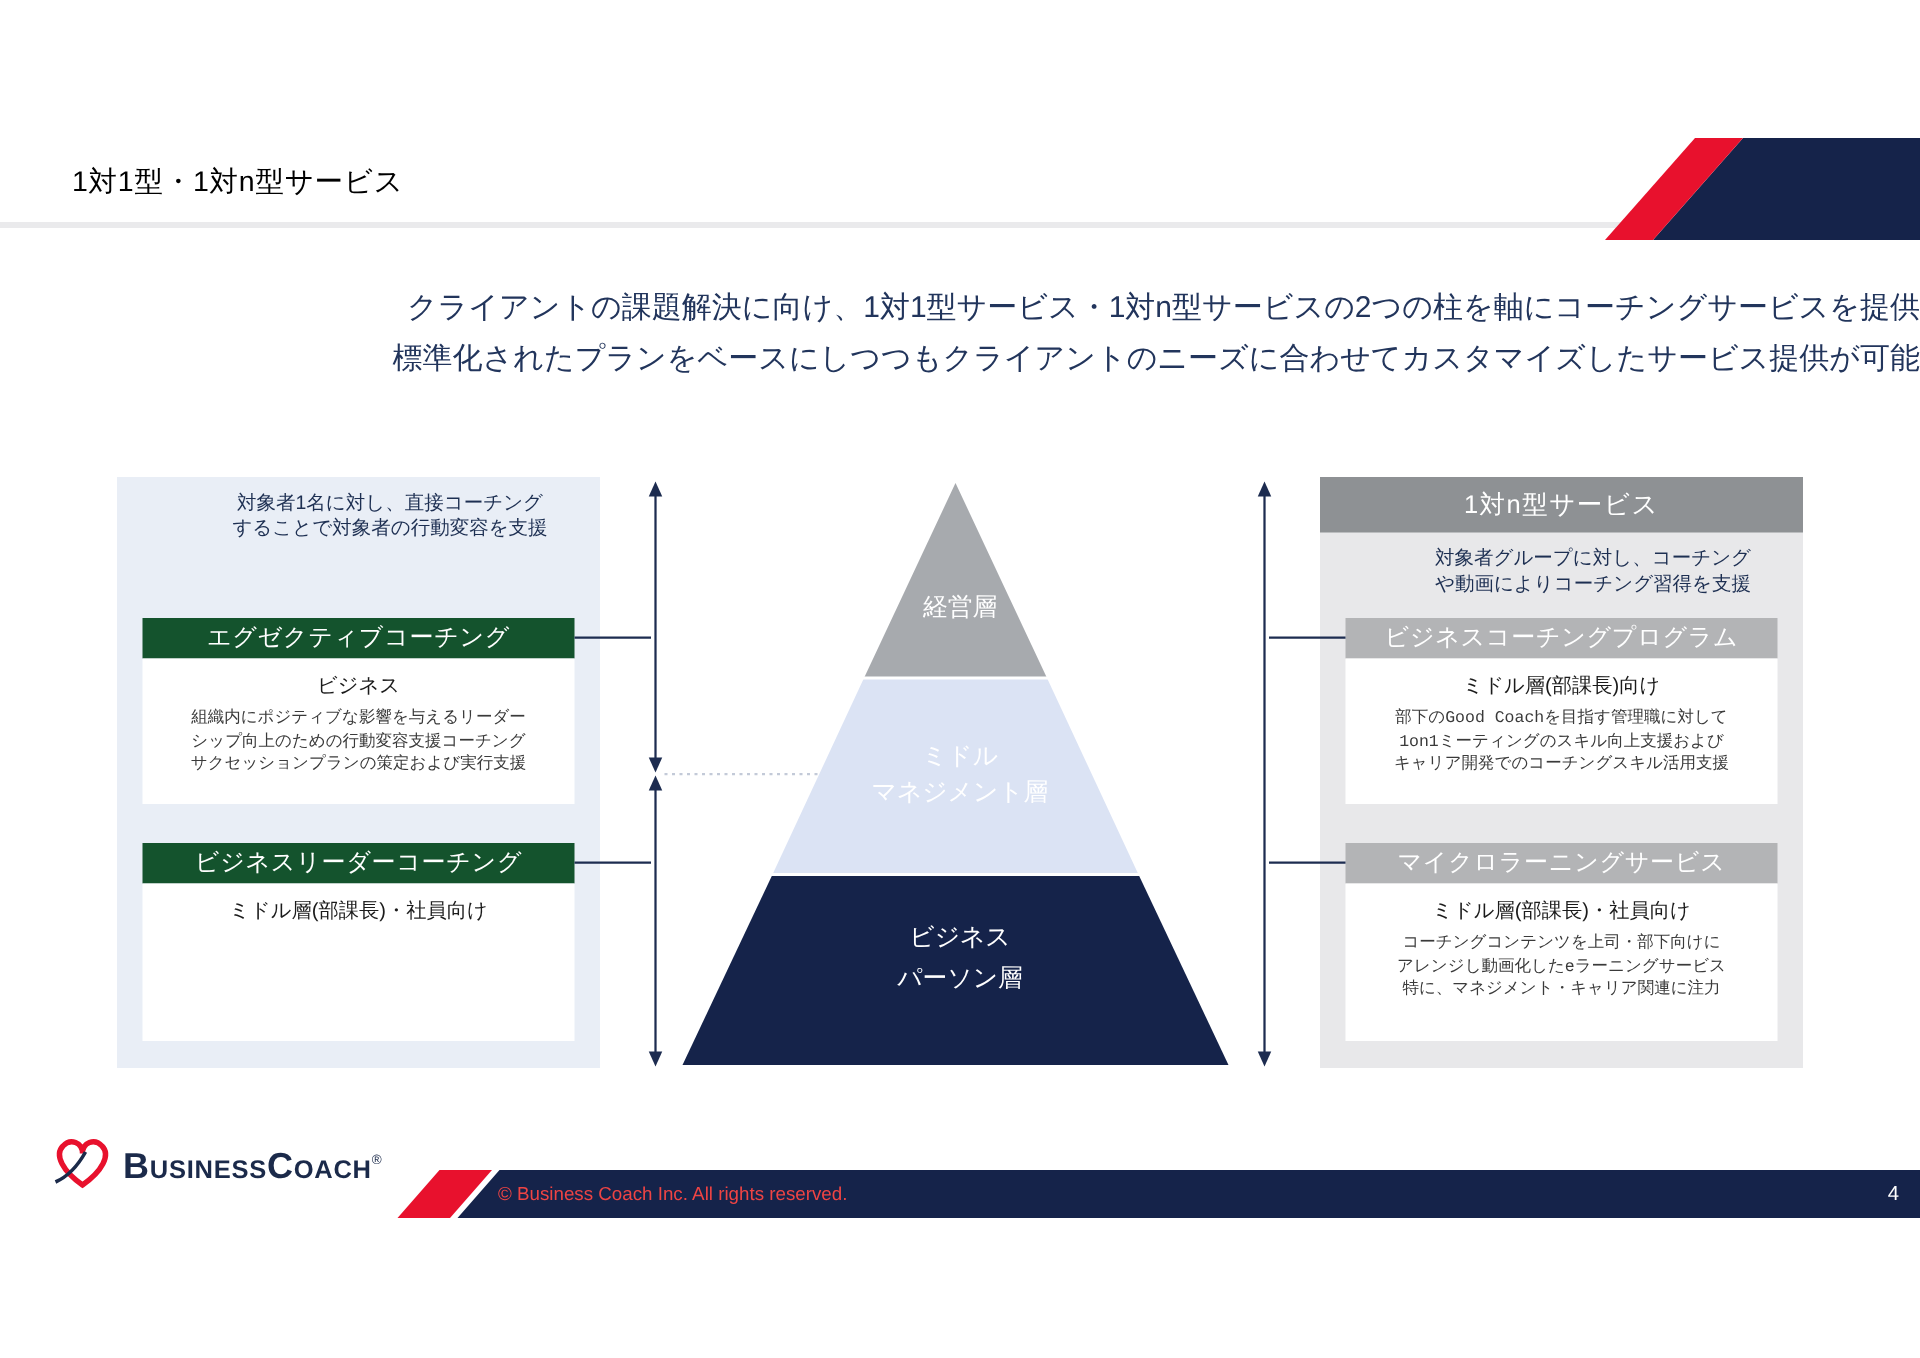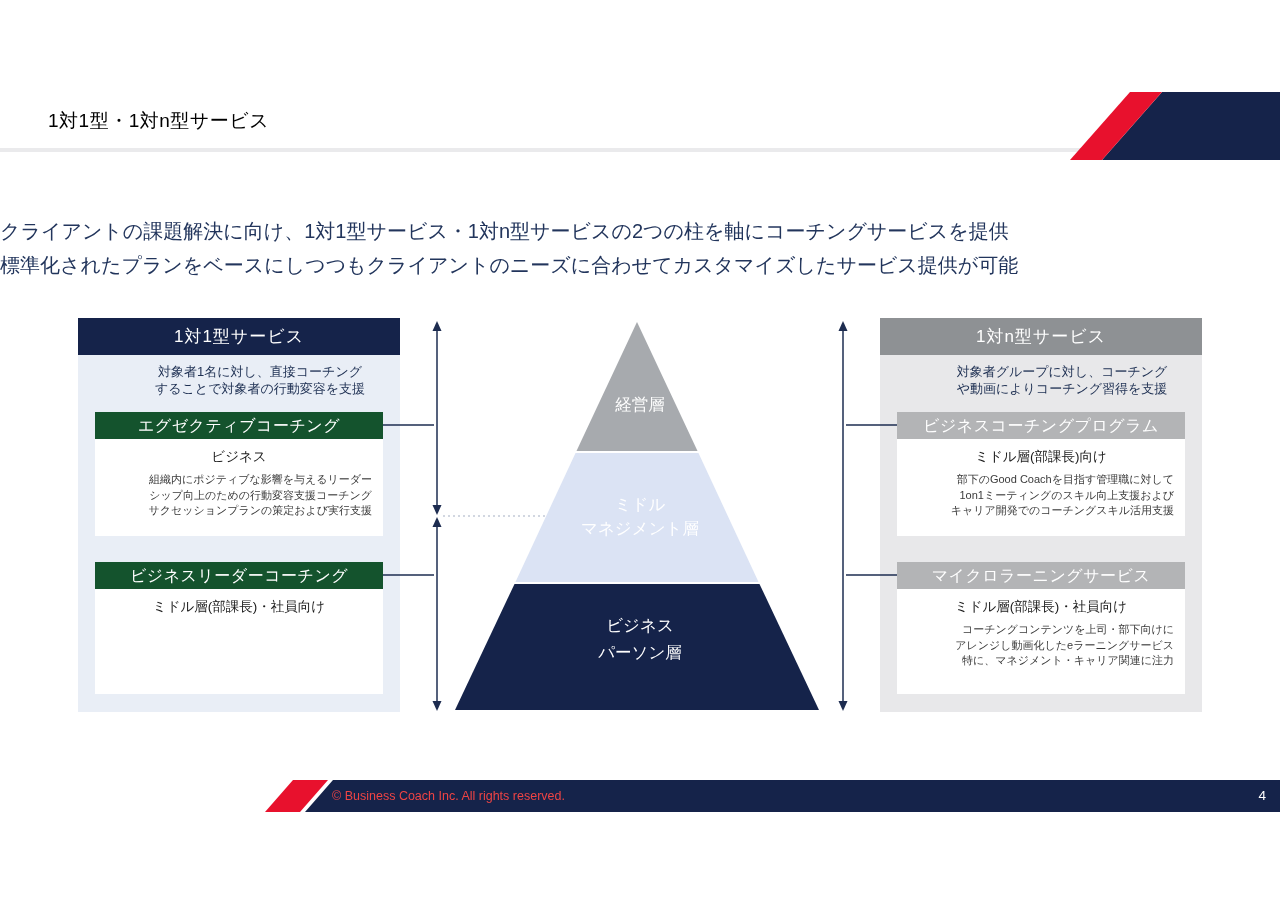--- a/index.html
+++ b/index.html
@@ -7,42 +7,42 @@
     position:relative;width:1280px;height:905px;background:#ffffff;overflow:hidden;
     font-family:"Liberation Sans","DejaVu Sans",sans-serif;color:#1b2a4a;
   }
   .preline{white-space:pre-line;}
 
   
   .title{position:absolute;left:48px;top:108px;font-size:19px;color:#000000;letter-spacing:0.5px;}
   .title-rule{position:absolute;left:0;top:148px;width:1280px;height:4px;background:#eaeaec;}
   .corner{position:absolute;left:1056px;top:92px;width:224px;height:68px;}
 
-  .desc{position:absolute;left:0;top:214px;width:1280px;text-align:left;
+  .desc{position:absolute;left:0;top:188px;width:1280px;text-align:right;
         font-size:20px;line-height:34px;color:#22355c;}
 
   
   .panel{position:absolute;top:318px;width:322px;height:394px;}
   .panel.left{left:78px;background:#e9eef6;}
   .panel.right{left:880px;background:#e8e8ea;}
   .panel-header{height:37px;line-height:37px;text-align:center;color:#ffffff;font-size:17px;letter-spacing:1px;}
   .panel.left .panel-header{background:#15234a;}
   .panel.right .panel-header{background:#8e9194;}
   .panel-summary{margin-top:8px;text-align:center;font-size:13px;line-height:17px;color:#1d2f52;padding-left:42px;}
   .svc-bar{position:absolute;left:17px;width:288px;height:27px;line-height:27px;text-align:center;
            color:#ffffff;font-size:16px;letter-spacing:0.5px;}
   .panel.left .svc-bar{background:#14532d;}
   .panel.right .svc-bar{background:#b3b4b6;}
   .bar1{top:94px;}
   .bar2{top:244px;}
   .svc-box{position:absolute;left:17px;width:288px;background:#ffffff;}
   .box1{top:121px;height:97px;}
   .box2{top:271px;height:105px;}
   .svc-target{margin-top:9px;text-align:center;font-size:13.5px;color:#1b1b1b;}
-  .svc-desc{margin-top:6px;padding:0 11px;font-size:11px;line-height:15.5px;color:#3a3a3a;text-align:right;}
+  .svc-desc{margin-top:6px;padding:0 11px;font-size:11px;line-height:15.5px;color:#3a3a3a;text-align:center;font-family:Liberation Mono, monospace;}
 
   
   .pyramid-svg{position:absolute;left:450px;top:318px;width:380px;height:396px;}
   .pyr-label{position:absolute;left:450px;width:380px;text-align:center;color:#ffffff;font-size:16.5px;}
   .pyr-top{top:394px;}
   .pyr-mid{top:492px;line-height:24px;}
   .pyr-bottom{top:612px;line-height:27px;}
 
   
   .overlay{position:absolute;left:0;top:0;width:1280px;height:905px;pointer-events:none;}
@@ -65,21 +65,20 @@
   <div class="title-rule"></div>
   <svg class="corner" viewBox="0 0 224 68">
     <polygon points="46,68 106,0 224,0 224,68" fill="#15234a"></polygon>
     <polygon points="14,68 74,0 106,0 46,68" fill="#e8112d"></polygon>
   </svg>
 
   <div class="desc preline">クライアントの課題解決に向け、1対1型サービス・1対n型サービスの2つの柱を軸にコーチングサービスを提供
 標準化されたプランをベースにしつつもクライアントのニーズに合わせてカスタマイズしたサービス提供が可能</div>
 
   <div class="panel left">
-    <div class="panel-header">1対1型サービス</div>
     <div class="panel-summary preline">対象者1名に対し、直接コーチング
 することで対象者の行動変容を支援</div>
     <div class="svc-bar bar1">エグゼクティブコーチング</div>
     <div class="svc-box box1">
       <div class="svc-target">ビジネス</div>
       <div class="svc-desc preline">組織内にポジティブな影響を与えるリーダー
 シップ向上のための行動変容支援コーチング
 サクセッションプランの策定および実行支援</div>
     </div>
     <div class="svc-bar bar2">ビジネスリーダーコーチング</div>
@@ -137,20 +136,27 @@
     <line x1="383" y1="575" x2="434" y2="575" stroke="#1d2c50" stroke-width="1.5"></line>
 
     <line x1="843" y1="329" x2="843" y2="703" stroke="#1d2c50" stroke-width="1.5"></line>
     <polygon points="843,321 838.5,331 847.5,331" fill="#1d2c50"></polygon>
     <polygon points="843,711 838.5,701 847.5,701" fill="#1d2c50"></polygon>
 
     <line x1="846" y1="425" x2="897" y2="425" stroke="#1d2c50" stroke-width="1.5"></line>
     <line x1="846" y1="575" x2="897" y2="575" stroke="#1d2c50" stroke-width="1.5"></line>
   </svg>
 
+  <div class="logo">
+    <svg class="logo-mark" viewBox="0 0 46 44">
+      <path d="M23 37 C10 28 4 17 10 11 C15 5.5 23 8.5 23 16 C23 8.5 31 5.5 36 11 C42 17 36 28 23 37 Z" fill="none" stroke="#e8112d" stroke-width="3.6"></path>
+      <path d="M5 35 C14 31 20 24 25 15" fill="none" stroke="#1b2a4a" stroke-width="2.4"></path>
+    </svg>
+    <span class="logo-text"><span>Business</span><span>Coach</span><span class="logo-reg">®</span></span>
+  </div>
   <svg class="footer-bar" viewBox="0 0 1020 32">
     <polygon points="45,32 73,0 1020,0 1020,32" fill="#15234a"></polygon>
     <polygon points="5,32 33,0 68,0 40,32" fill="#e8112d"></polygon>
   </svg>
   <div class="copyright">© Business Coach Inc. All rights reserved.</div>
   <div class="pagenum">4</div>
 
 </div>
 
 </body></html>

